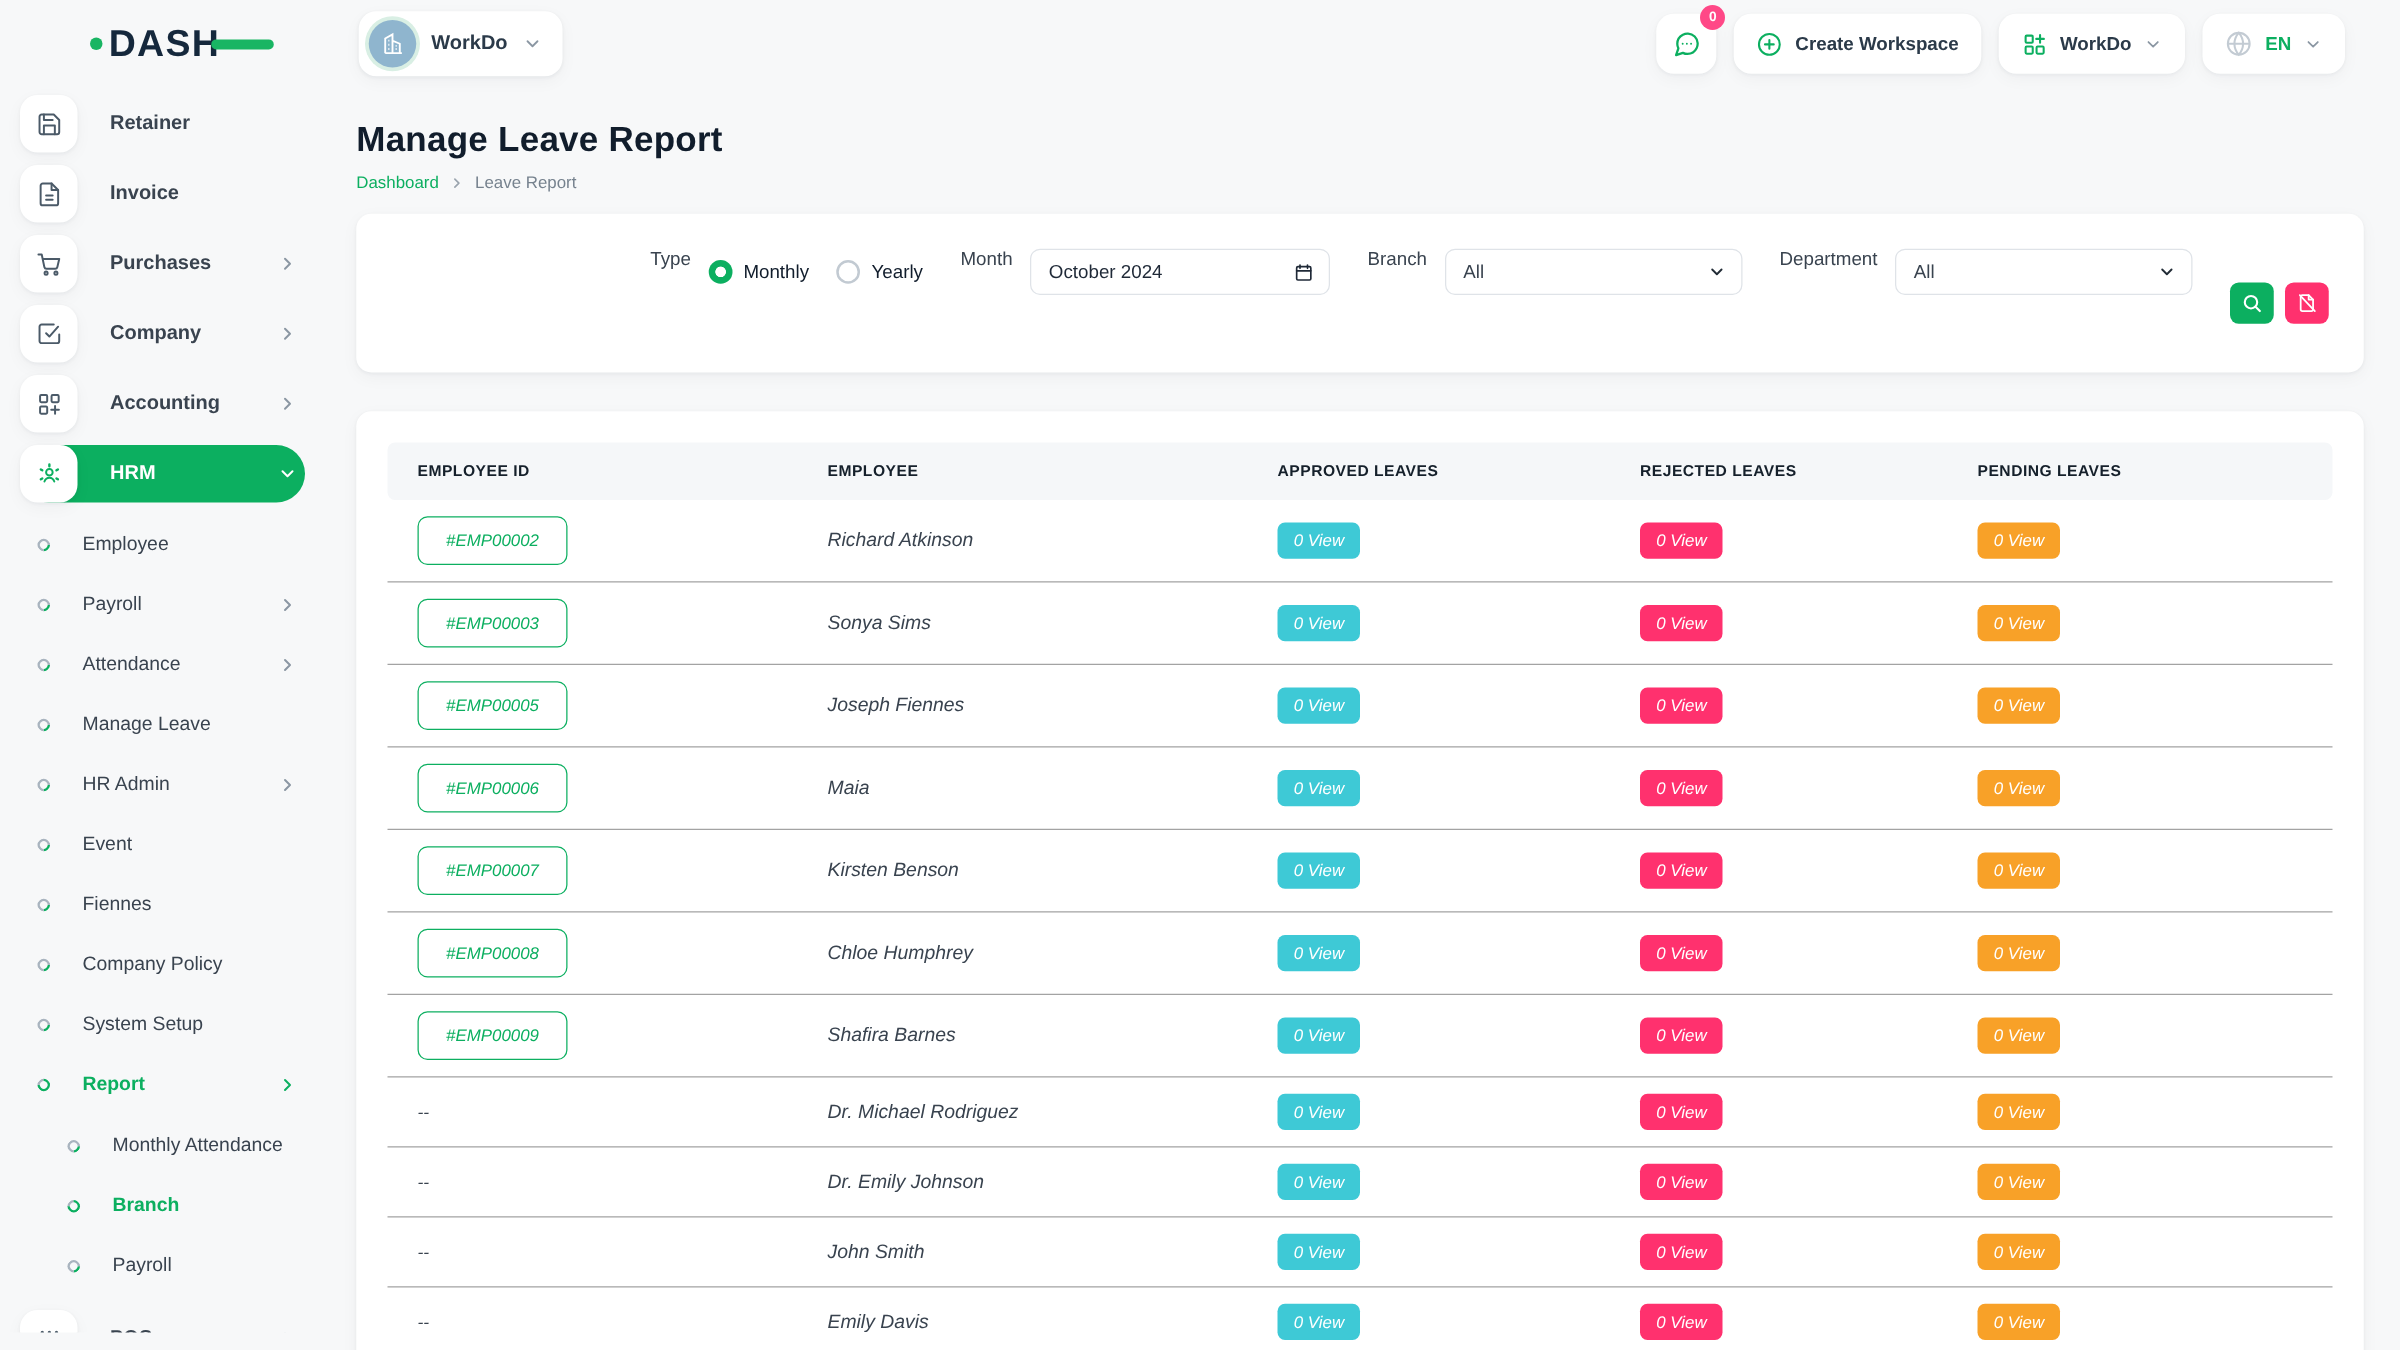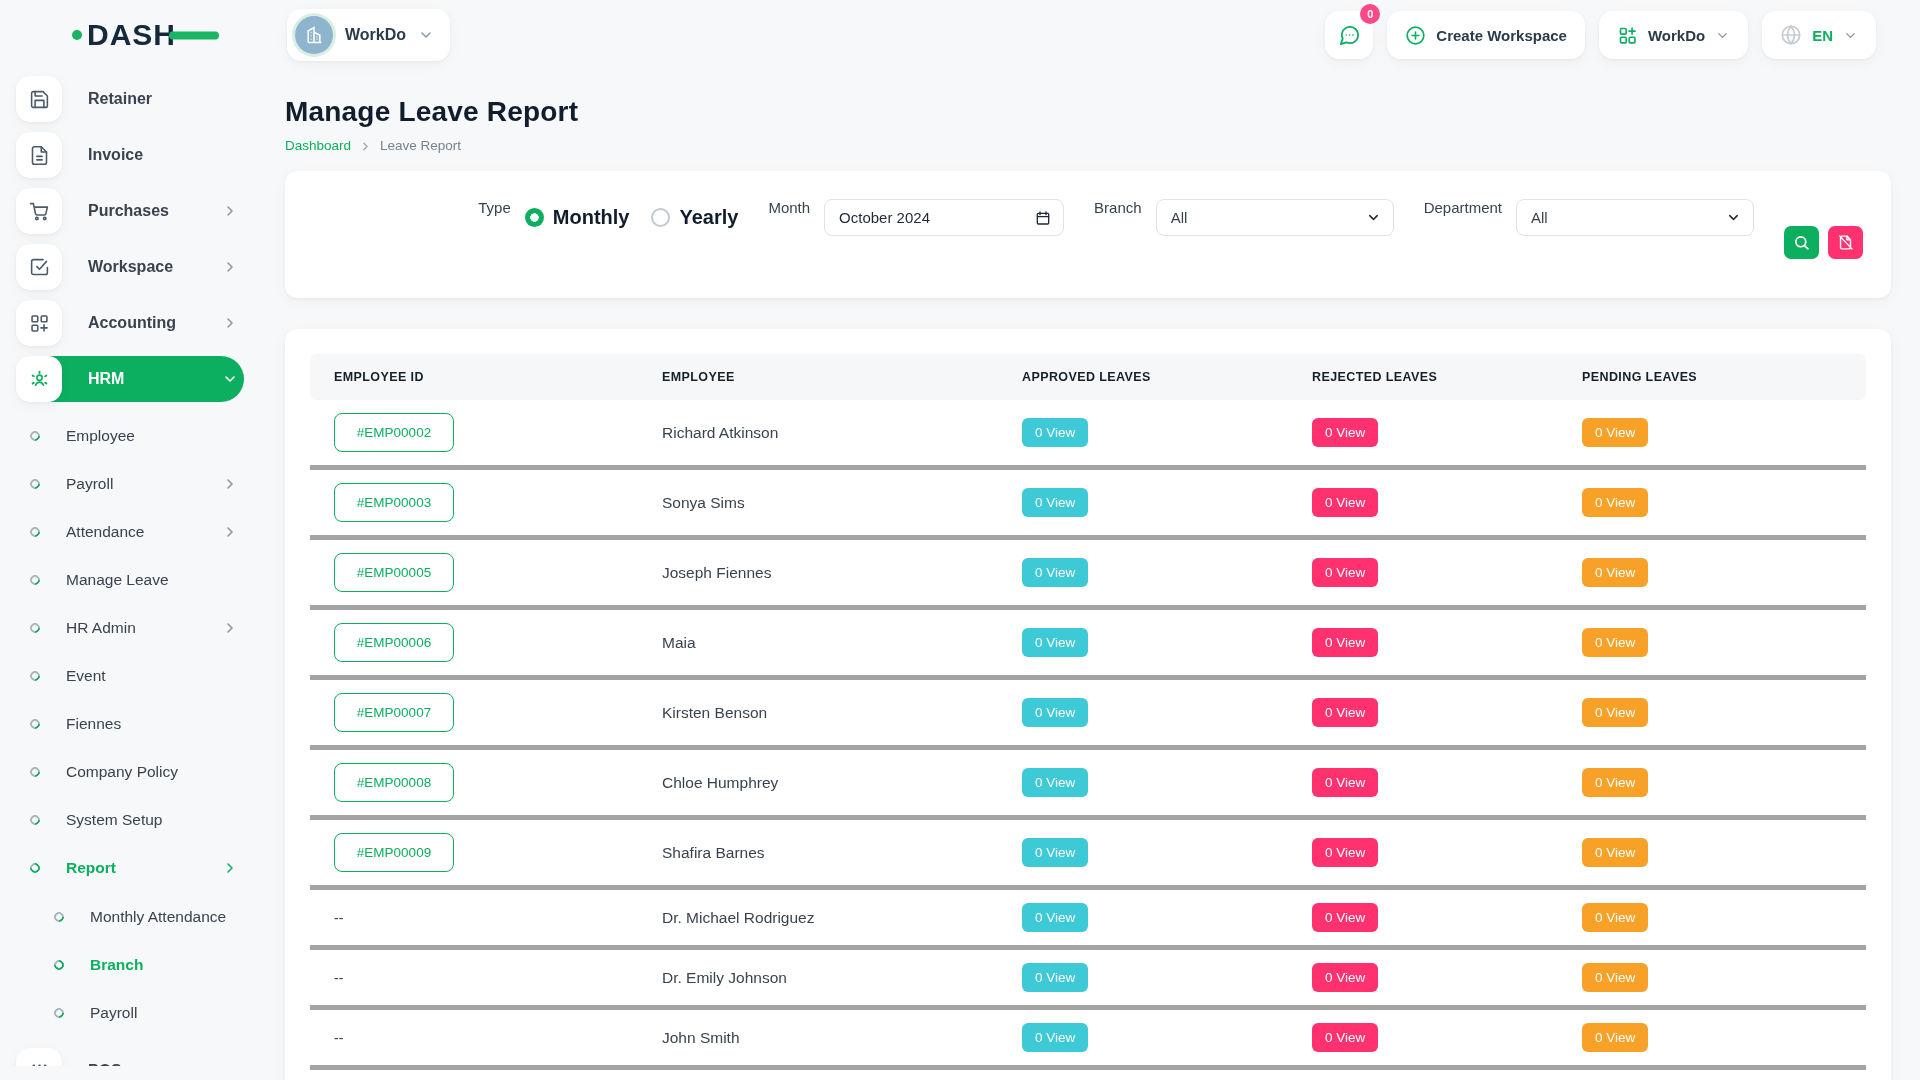--- a/index.html
+++ b/index.html
@@ -62,36 +62,36 @@
 
   .card{background:#fff;border-radius:12px;box-shadow:var(--card-shadow);}
   .filter-card{margin-top:18px;height:127px;display:flex;align-items:flex-start;justify-content:flex-end;
     gap:30px;padding:28px 28px 0 0;}
   .fgroup{display:flex;gap:14px;}
   .flabel{font-size:15px;color:var(--text-body);}
   .radio-row{display:flex;align-items:center;gap:22px;height:36px;}
   .radio{display:flex;align-items:center;gap:9px;cursor:pointer;}
   .radio .dot{width:19px;height:19px;border-radius:50%;border:2px solid #C2CAD2;background:#fff;flex:none;}
   .radio.checked .dot{border:none;background:radial-gradient(circle,#fff 0 4px,var(--accent) 4.5px);}
-  .radio .rlabel{font-size:20px;font-weight:700;color:var(--text-dark);}
+  .radio .rlabel{font-size:15px;font-weight:400;color:var(--text-dark);}
   .input,.select{width:240px;height:37px;border:1px solid #DFE3E8;border-radius:8px;background:#fff;
     display:flex;align-items:center;justify-content:space-between;padding:0 12px 0 14px;font-size:15px;color:#1F2937;cursor:pointer;}
   .select{width:238px;color:var(--text-body);}
   .sq-btn{width:35px;height:33px;border:none;border-radius:7px;display:flex;align-items:center;justify-content:center;
     color:#fff;cursor:pointer;}
   .sq-btn.search{background:var(--accent);}
   .sq-btn.reset{background:var(--pink);}
   .btn-row{display:flex;gap:9px;margin-top:27px;}
 
   
   .table-card{margin-top:31px;padding:25px;height:900px;}
   .tgrid{display:grid;grid-template-columns:328px 360px 290px 270px 1fr;align-items:center;}
   .thead{background:#F5F7F9;border-radius:6px;height:46px;}
   .thead .th{font-size:12.5px;font-weight:700;letter-spacing:.4px;color:#15202B;text-transform:uppercase;padding-left:24px;}
-  .trow{border-bottom:5px solid #a3a3a3;}
+  .trow{border-bottom:1px solid #a3a3a3;font-style:italic;}
   .trow .td{padding:13px 0 13px 24px;}
   .id-badge{display:inline-block;width:120px;text-align:center;padding:11px 0;border:1px solid var(--accent);
     color:var(--accent);background:#fff;border-radius:8px;font-size:13.5px;cursor:pointer;}
   .id-none{font-size:14px;color:var(--text-body);}
   .emp-name{font-size:15.5px;color:var(--text-body);}
   .view-badge{display:inline-block;padding:7px 13px;border-radius:6px;color:#fff;font-size:13.5px;cursor:pointer;}
   .view-badge.approved{background:var(--teal);}
   .view-badge.rejected{background:var(--pink);}
   .view-badge.pending{background:var(--orange);}
 </style>
@@ -202,21 +202,21 @@
           </svg>
         </span>
       </div>
       <div class="nav-item level0">
         <span class="tile">
           <svg width="21" height="21" viewBox="0 0 24 24" fill="none" stroke="currentColor" stroke-width="1.8" stroke-linecap="round" stroke-linejoin="round">
             <polyline points="9 11 12 14 20 5"></polyline>
             <path d="M21 12v6a2 2 0 0 1-2 2H5a2 2 0 0 1-2-2V5a2 2 0 0 1 2-2h11"></path>
           </svg>
         </span>
-        <span class="nav-label">Workspace</span>
+        <span class="nav-label">Company</span>
         <span class="chev">
   <svg width="16" height="16" viewBox="0 0 24 24" fill="none" stroke="currentColor" stroke-width="2.4" stroke-linecap="round" stroke-linejoin="round">
             <polyline points="9 6 15 12 9 18"></polyline>
           </svg>
         </span>
       </div>
       <div class="nav-item level0">
         <span class="tile">
           <svg width="21" height="21" viewBox="0 0 24 24" fill="none" stroke="currentColor" stroke-width="1.8" stroke-linecap="round" stroke-linejoin="round">
             <rect x="3.5" y="3.5" width="6.5" height="6.5" rx="1"></rect>

